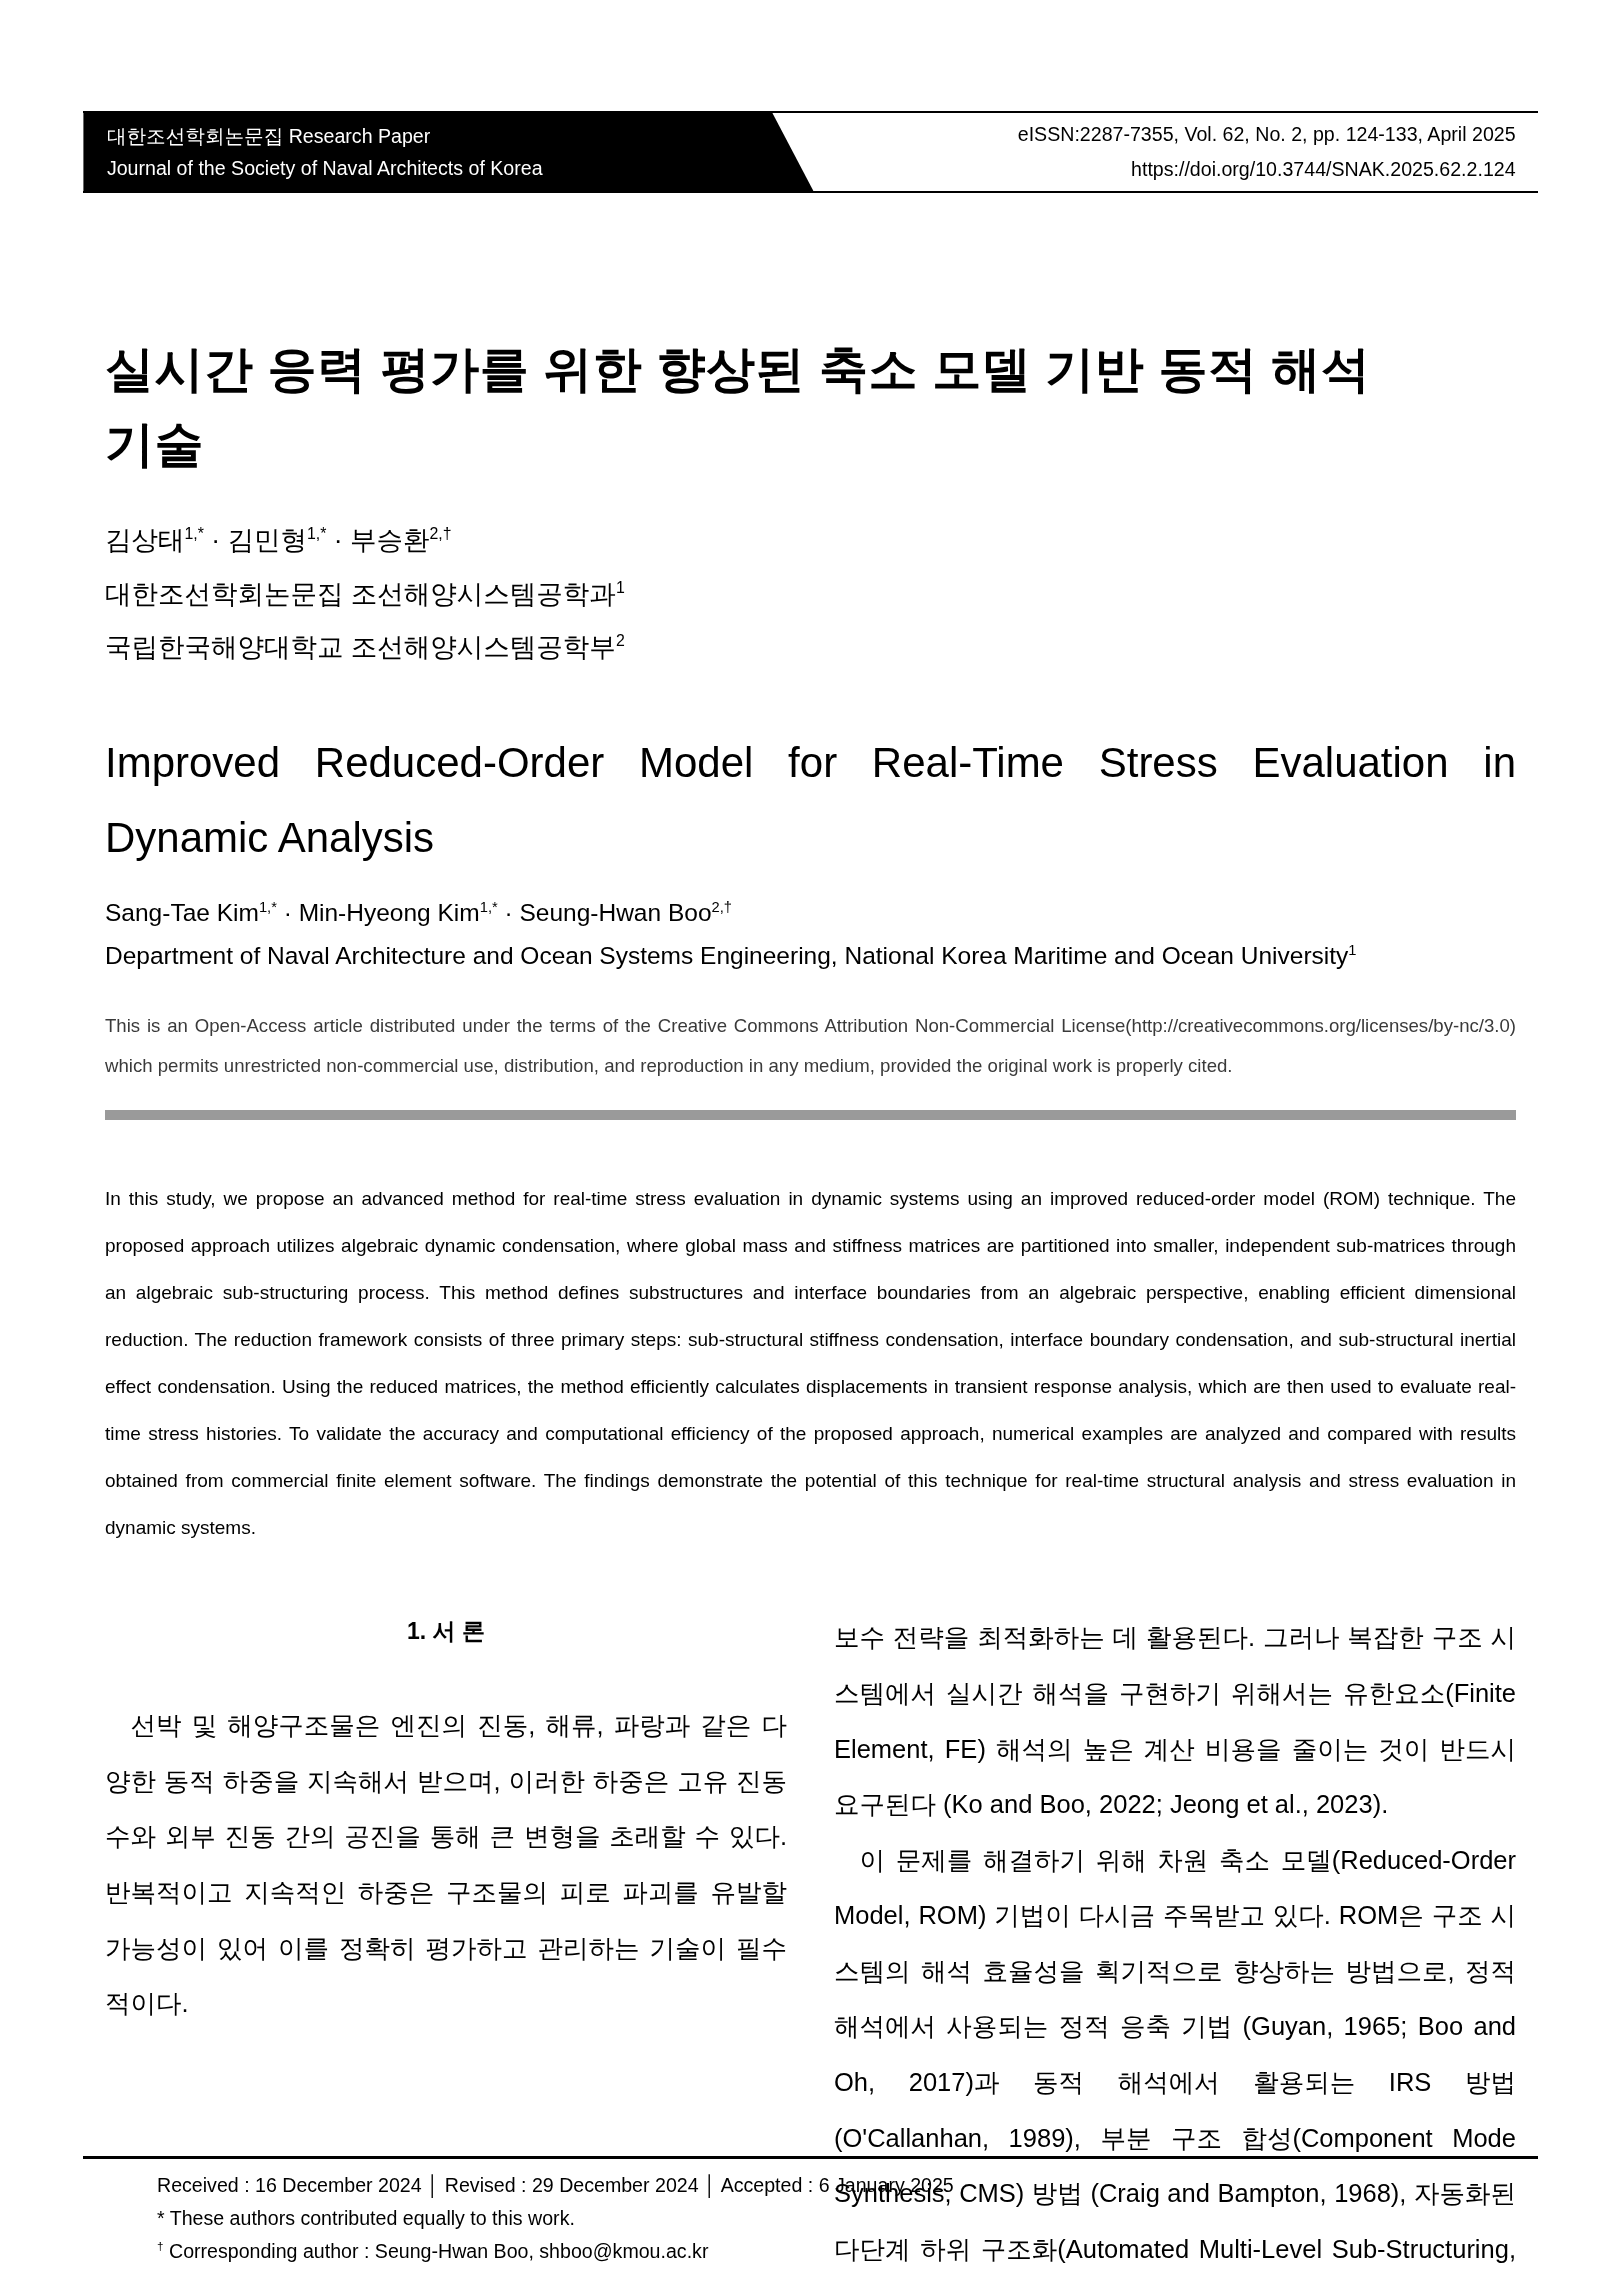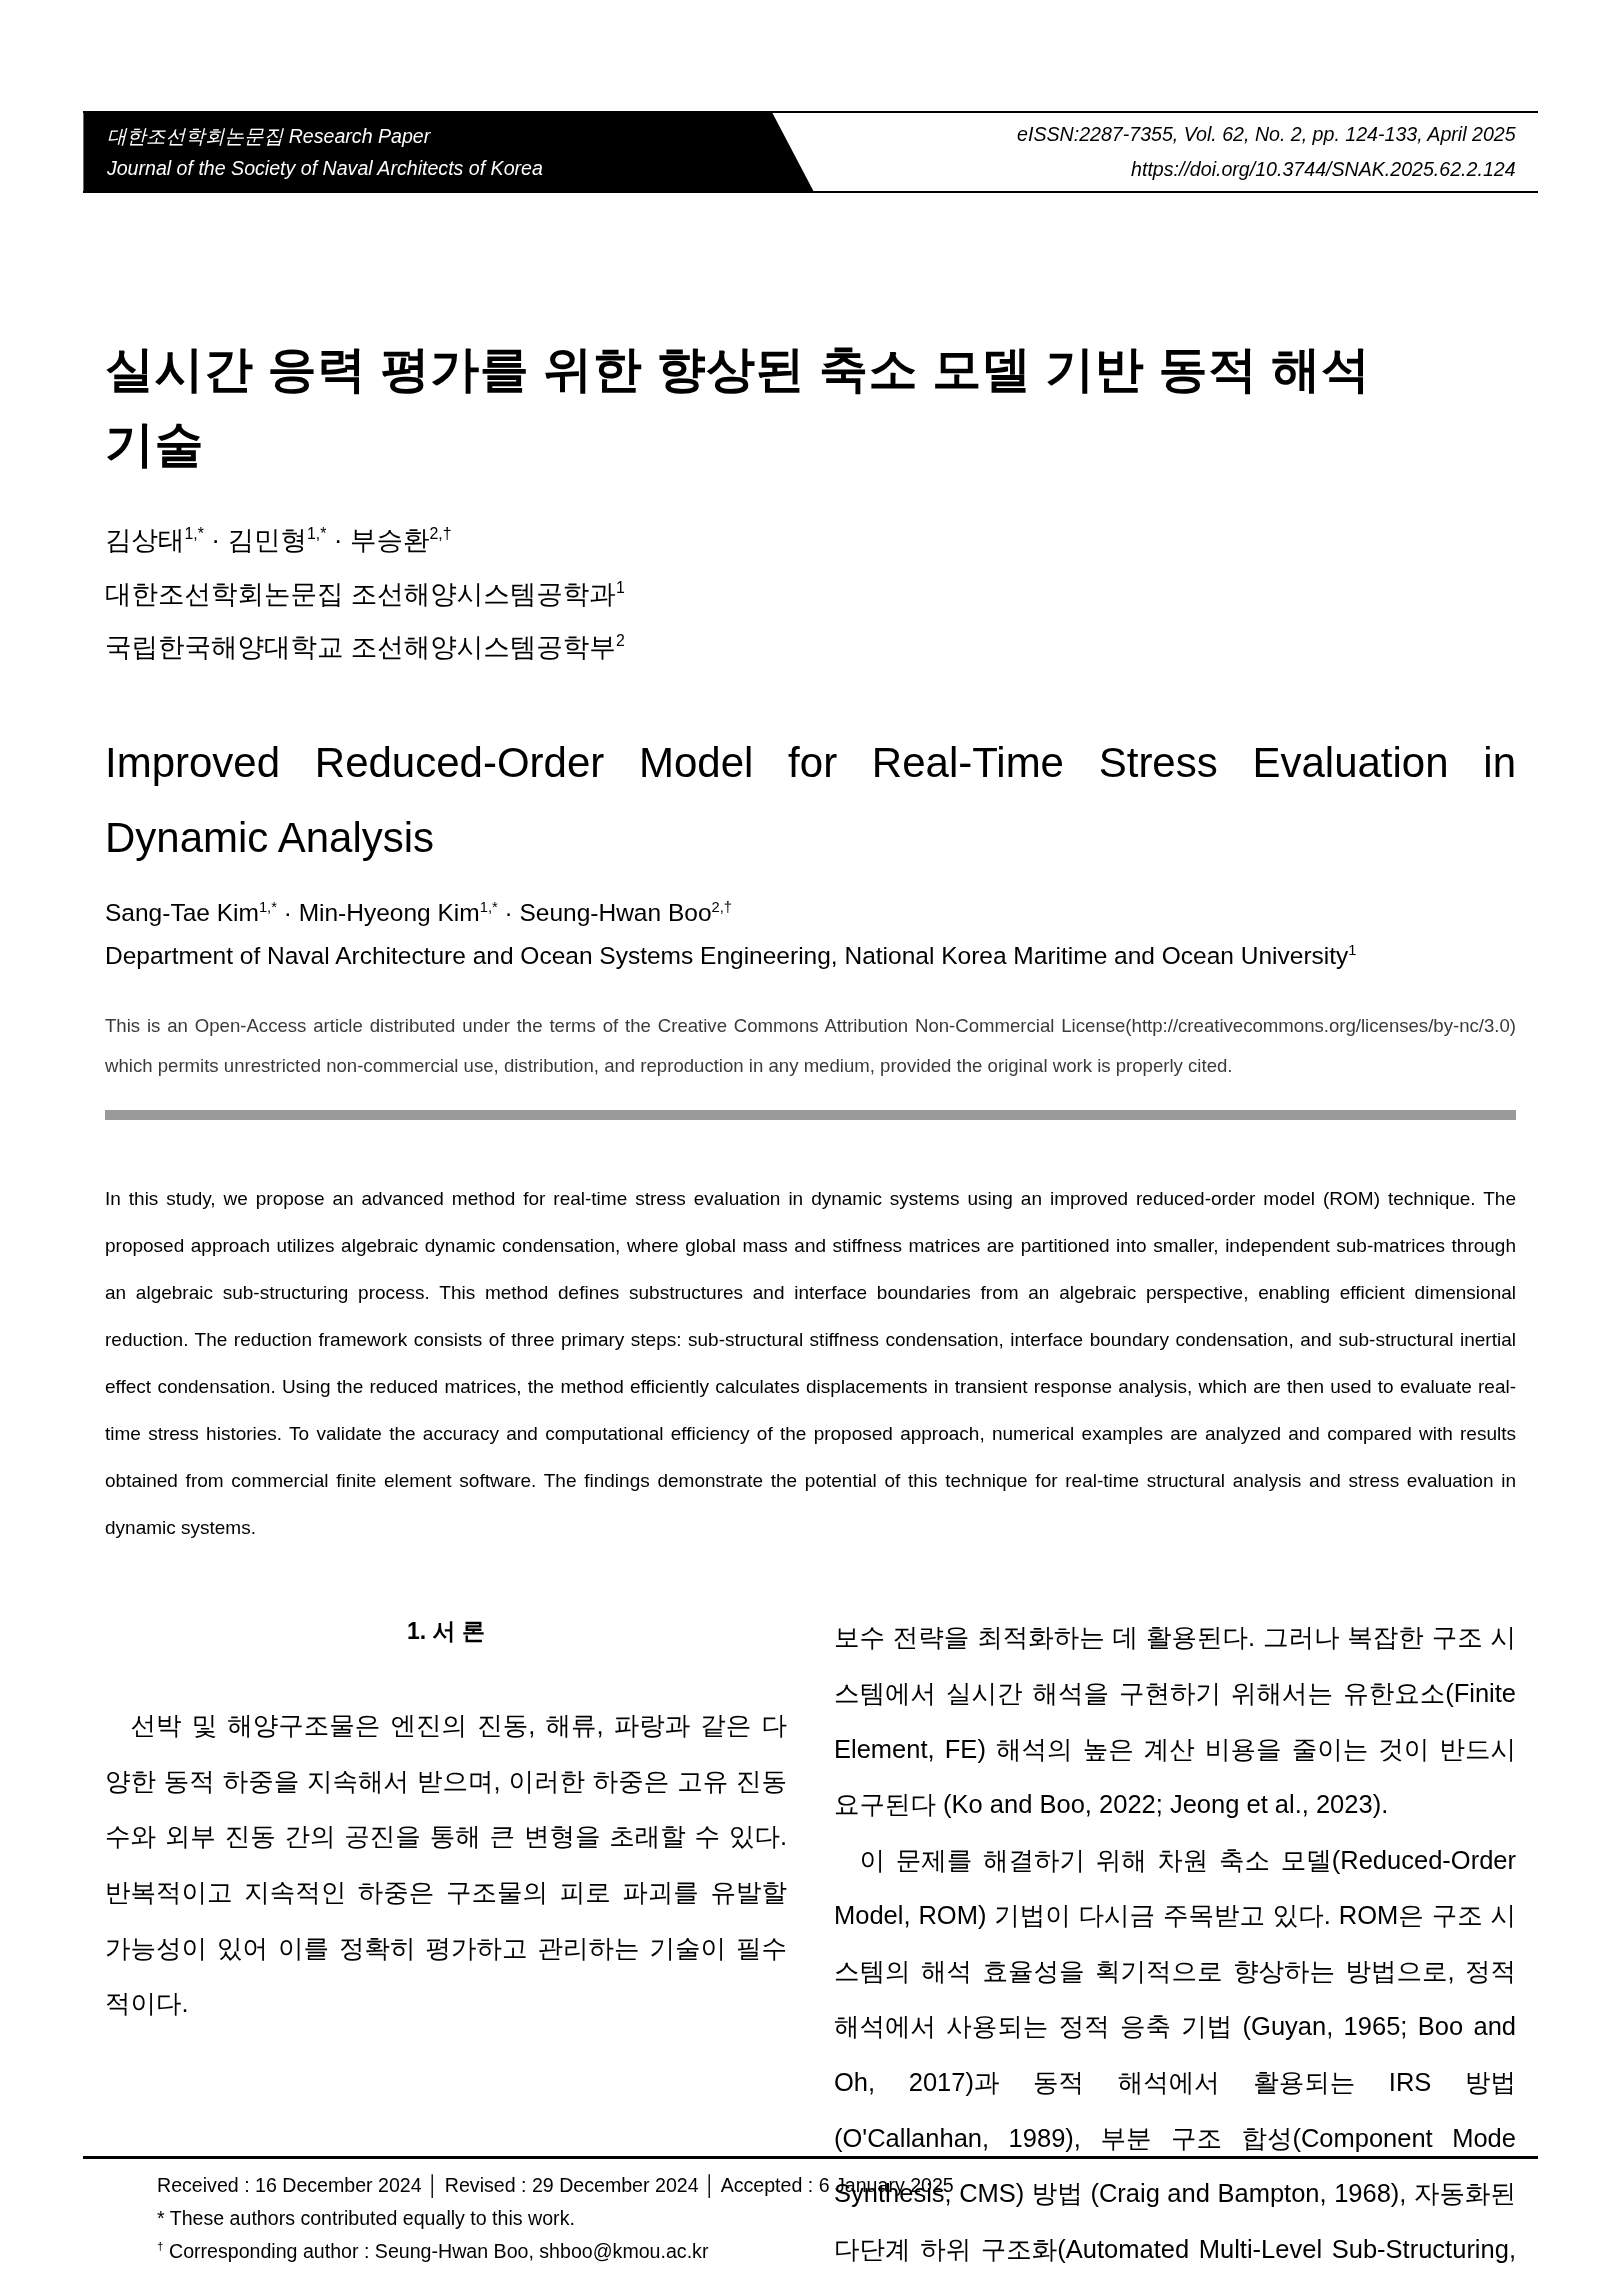--- a/index.html
+++ b/index.html
@@ -5,21 +5,21 @@
   html,body{margin:0;padding:0;background:#ffffff;}
   body{
     width:1621px;height:2293px;position:relative;overflow:hidden;
     font-family:"Liberation Sans","DejaVu Sans",sans-serif;color:#000;
   }
   .page{padding:111px 105px 0 105px;}
 
   
   .journal-bar{
     position:relative;margin:0 -21.6px;height:82px;box-sizing:border-box;
-    border-top:2.9px solid #000;border-bottom:2.9px solid #000;background:#fff;font-style:italic;
+    border-top:2.9px solid #000;border-bottom:2.9px solid #000;background:#fff;
   }
   .bar-black{
     position:absolute;left:0;top:0;bottom:0;width:735px;background:#000;
     clip-path:polygon(0 0,689px 0,730px 100%,0 100%);
   }
   .bar-left{
     position:absolute;left:23.5px;top:50%;transform:translateY(-50%);
     color:#fff;font-size:19.6px;line-height:1.65;white-space:nowrap;
   }
   .bar-right{

